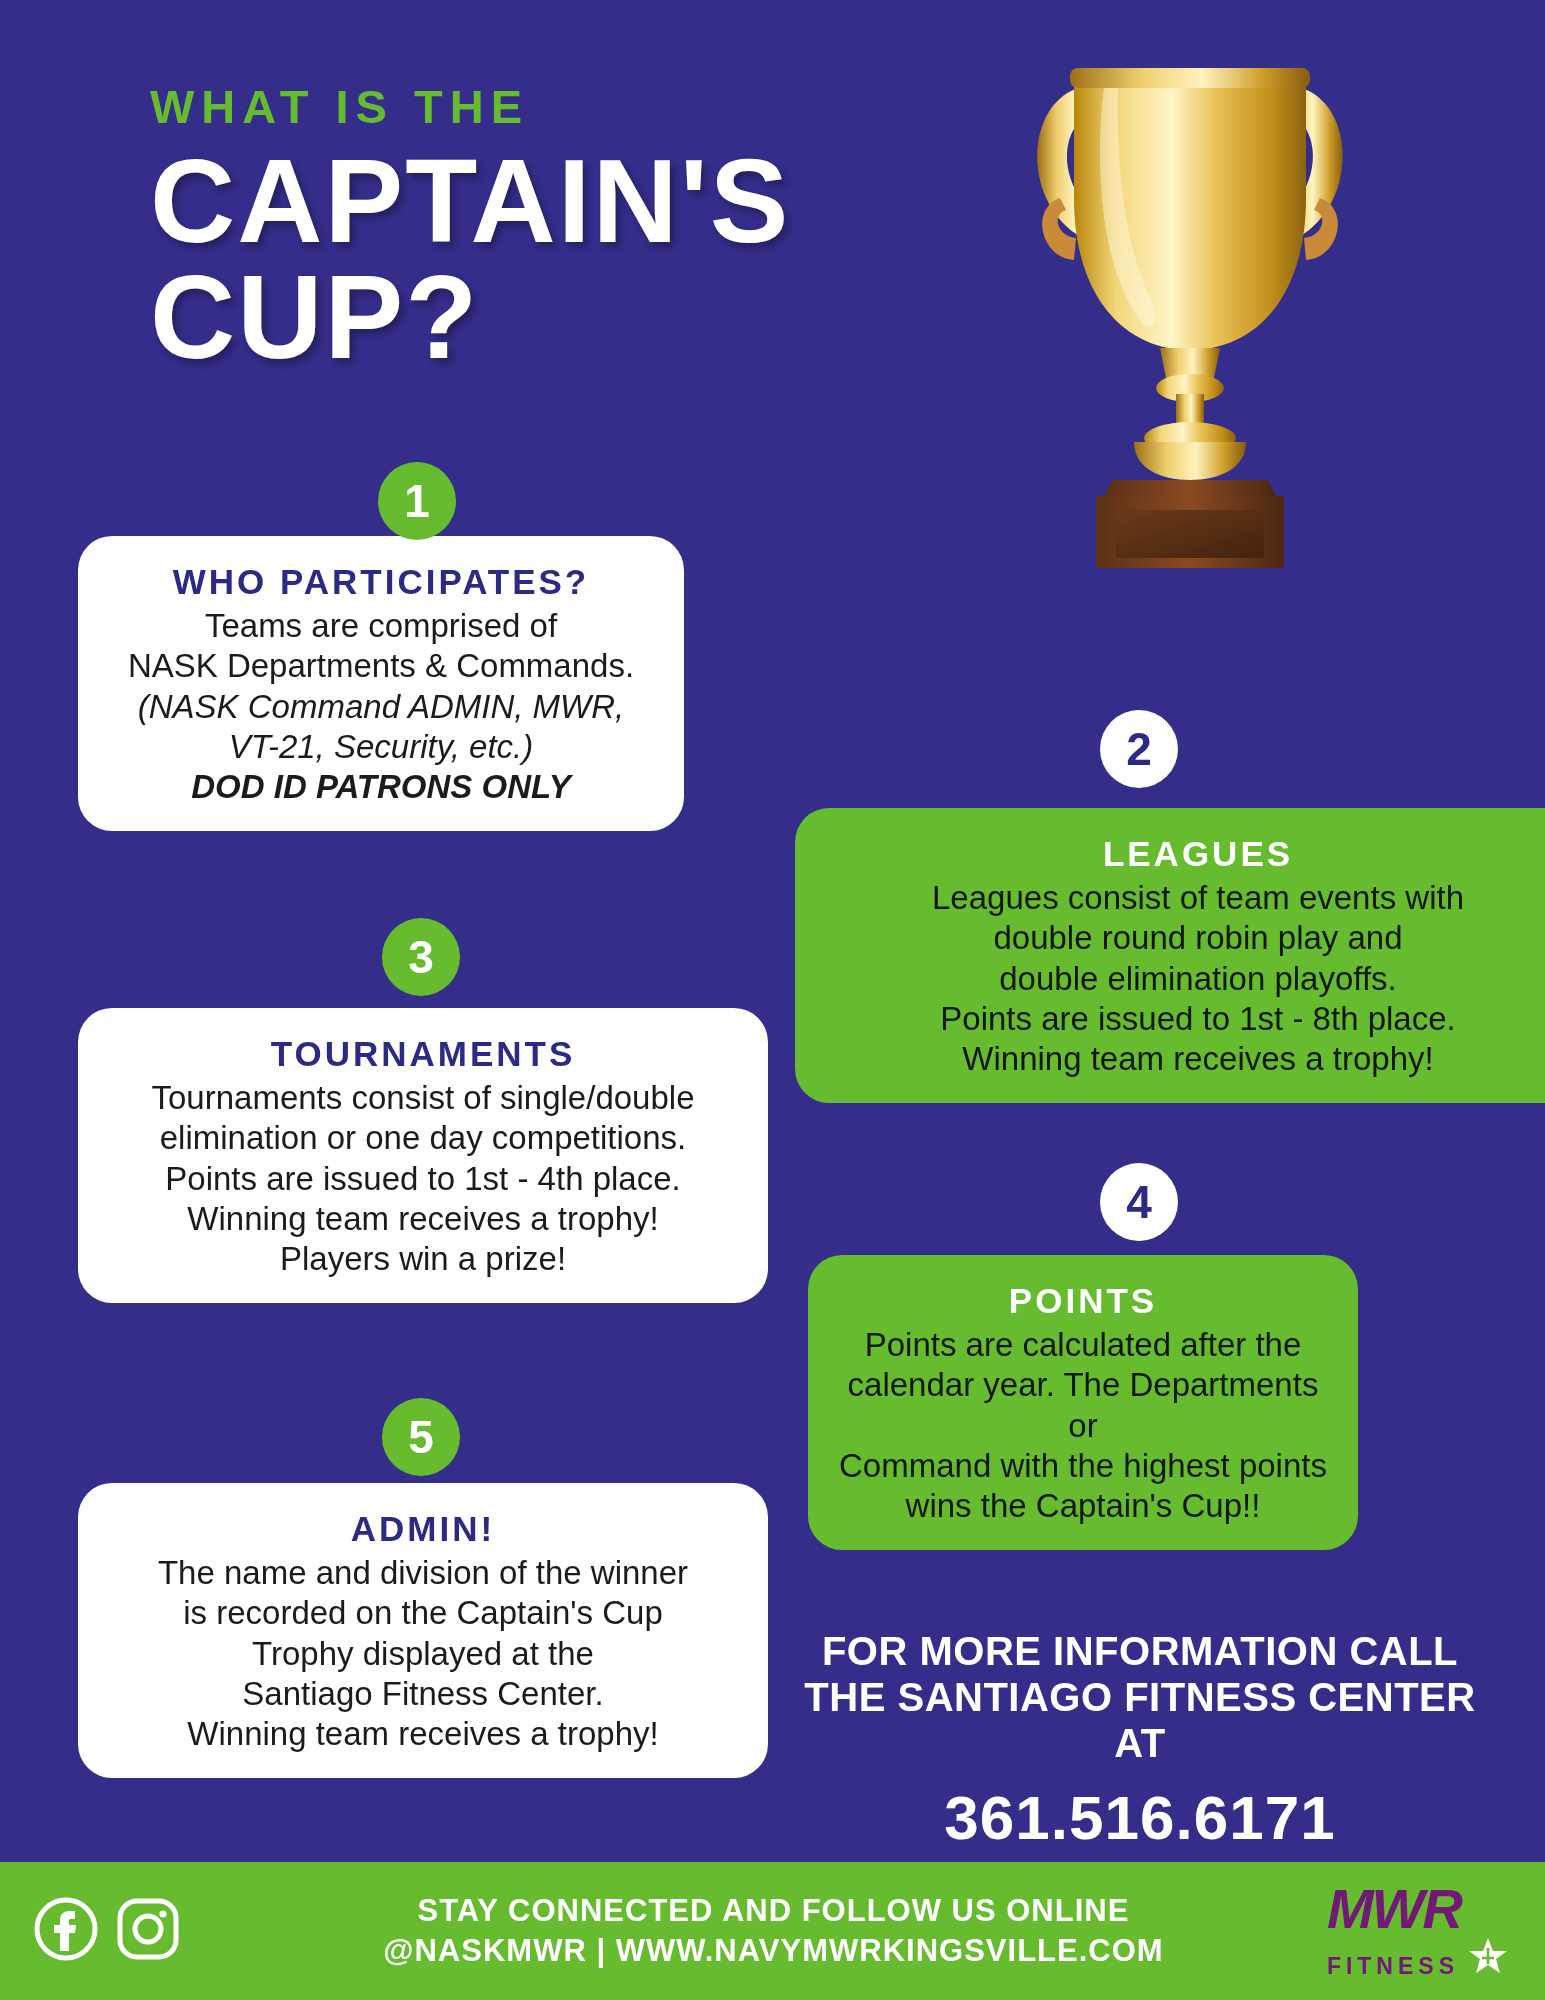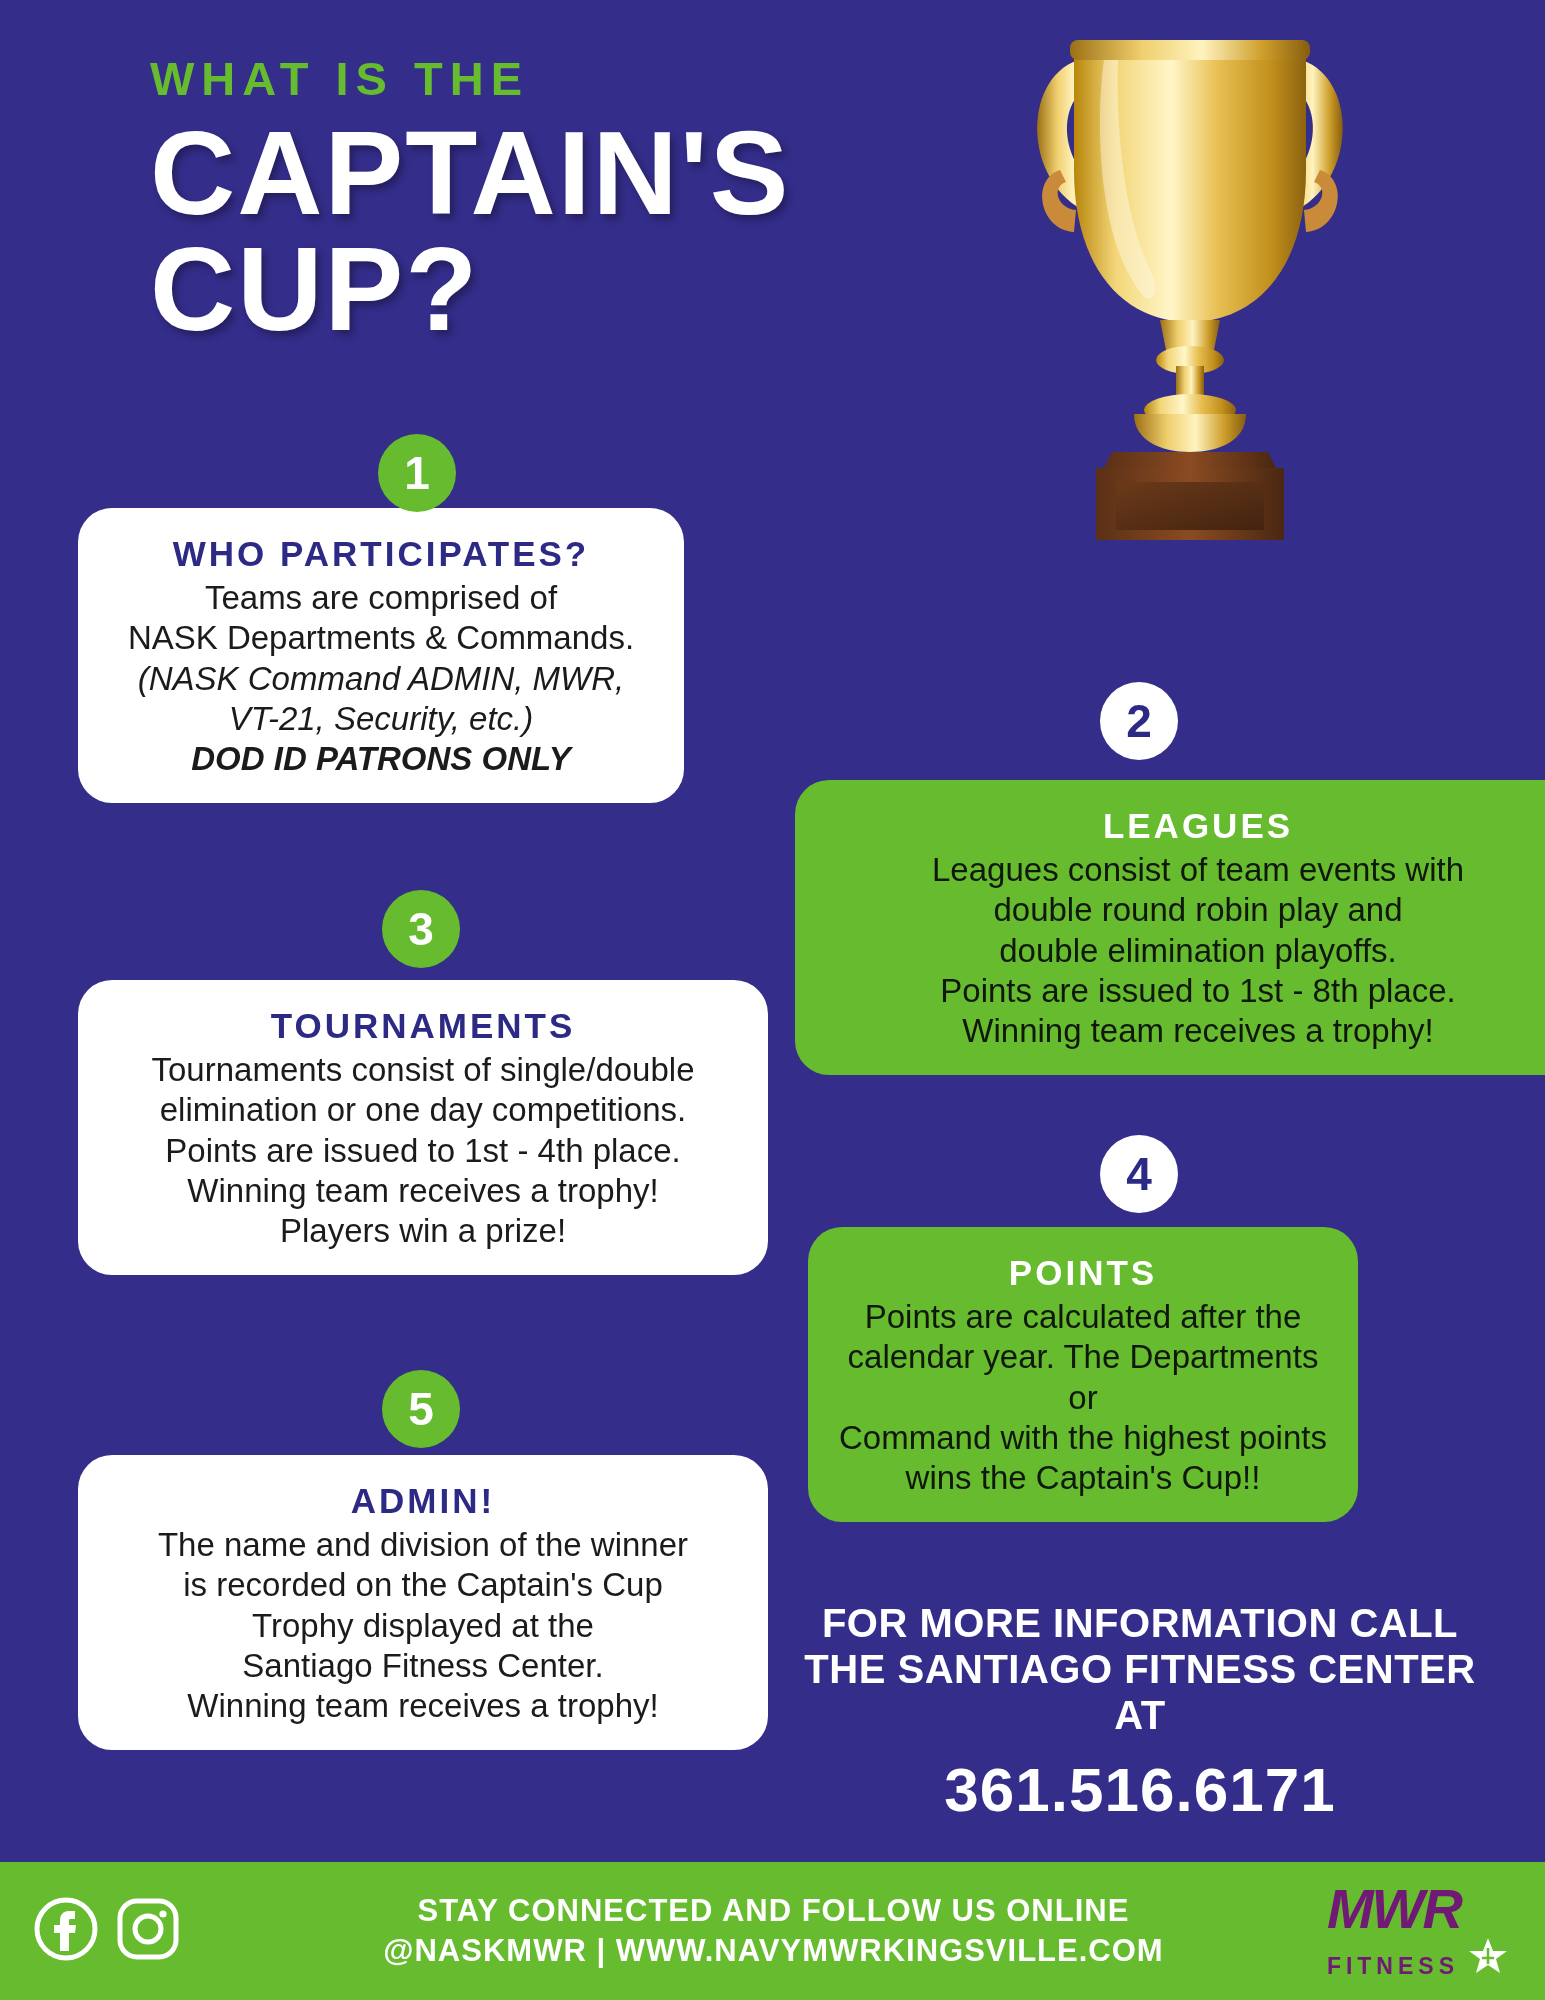--- a/index.html
+++ b/index.html
@@ -11,20 +11,21 @@
     height: 2000px;
     background: #342d8a;
     font-family: "Liberation Sans", sans-serif;
     overflow: hidden;
     position: relative;
   }
   .poster {
     position: absolute;
     inset: 0;
     background: #342d8a;
+    margin-top: 28px;
   }
 
   
   .header {
     position: absolute;
     left: 150px;
     top: 55px;
     width: 820px;
   }
   .kicker {

